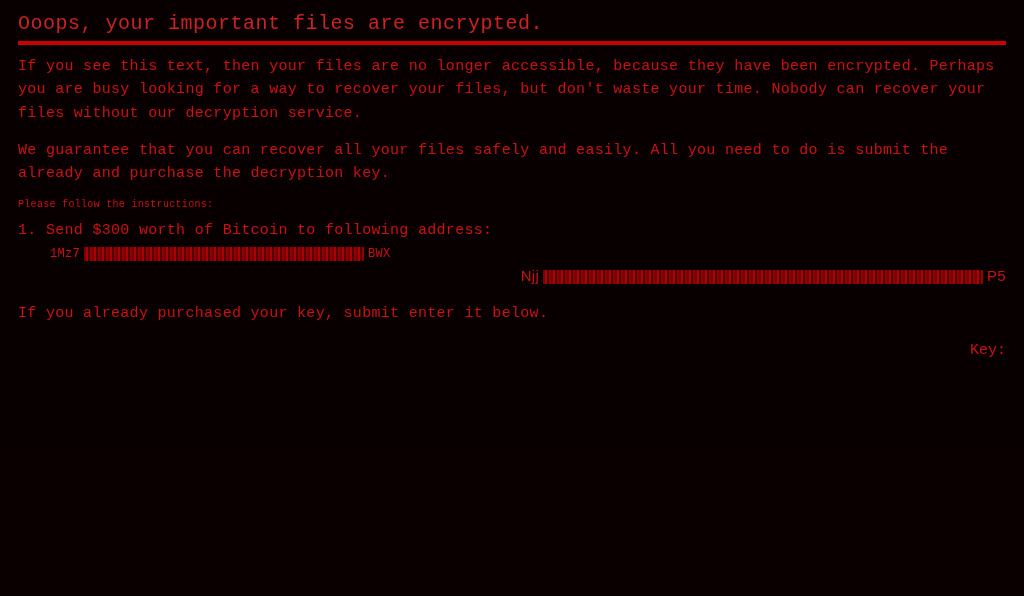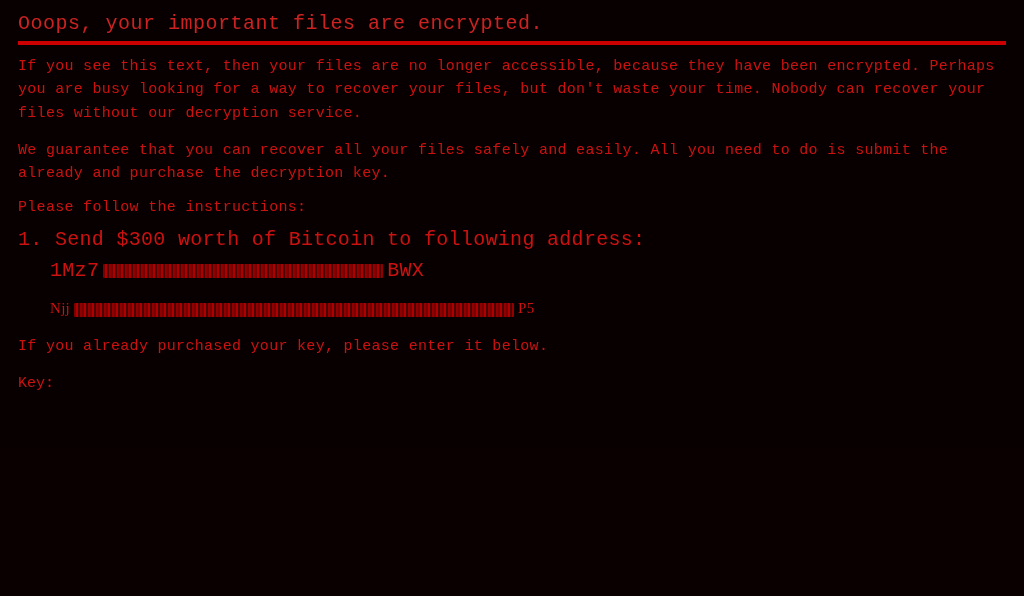--- a/index.html
+++ b/index.html
@@ -42,51 +42,52 @@
     .paragraph {
       font-size: 15px;
       color: #cc1111;
       line-height: 1.55;
       margin-bottom: 14px;
       letter-spacing: 0.3px;
       font-family: Liberation Mono, monospace;
     }
 
     .instruction-header {
-      font-size: 15px;
+      font-size: 10px;
       color: #cc1111;
       margin-bottom: 12px;
       letter-spacing: 0.3px;
     }
 
     .instruction-item {
-      font-size: 20px;
+      font-size: 15px;
       color: #cc1111;
       margin-bottom: 8px;
       letter-spacing: 0.3px;
     }
 
     .bitcoin-address {
-      font-size: 20px;
+      font-size: 12px;
       color: #cc1111;
       margin-left: 32px;
       margin-top: 6px;
-      margin-bottom: 18px;
+      margin-bottom: 6px;
       letter-spacing: 0.3px;
       font-family: 'Courier New', Courier, monospace;
     }
 
     .key-line {
       font-size: 15px;
       color: #cc1111;
       margin-left: 32px;
       margin-top: 6px;
       margin-bottom: 18px;
       letter-spacing: 0.3px;
-      font-family: Liberation Serif, serif;
+      font-family: Liberation Sans, sans-serif;
+      text-align: right;
     }
 
     .noise-bar {
       display: inline-block;
       background: repeating-linear-gradient(
         90deg,
         #8b0000 0px,
         #8b0000 2px,
         #cc0000 2px,
         #cc0000 4px,
@@ -102,20 +103,21 @@
     }
 
     .footer-section {
       margin-top: 4px;
     }
 
     .key-input-line {
       font-size: 15px;
       color: #cc1111;
       margin-top: 16px;
+      text-align: right;
     }
   </style>
 </head>
 <body>
 
 <div class="screen">
 
   <div class="title-line">Ooops, your important files are encrypted.</div>
 
   <div class="red-bar"></div>
@@ -135,19 +137,19 @@
   <div class="bitcoin-address">
     <span>1Mz7</span><span class="noise-bar" style="width:280px; margin: 0 4px;"></span><span>BWX</span>
   </div>
 
 
   <div class="key-line">
     <span>Njj</span><span class="noise-bar" style="width:440px; margin: 0 4px;"></span><span>P5</span>
   </div>
 
   <div class="footer-section">
-    <div class="paragraph">If you already purchased your key, please enter it below.</div>
+    <div class="paragraph">If you already purchased your key, submit enter it below.</div>
     <div class="key-input-line">
       <span>Key:</span>
     </div>
   </div>
 
 </div>
 
 </body></html>

